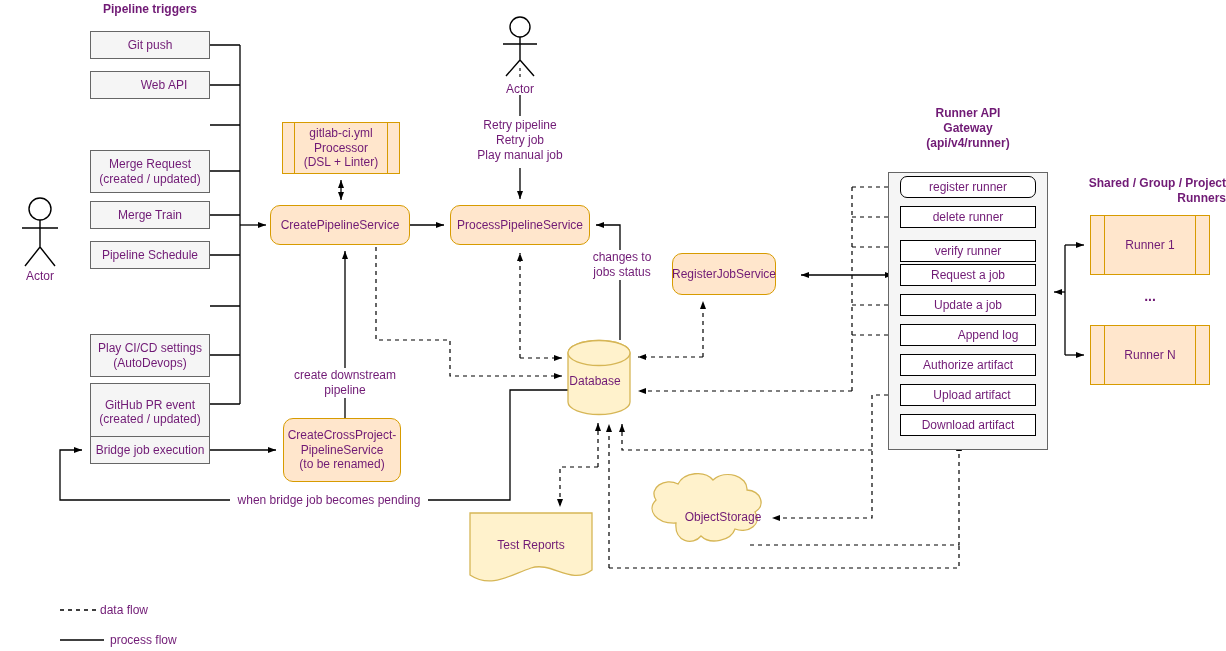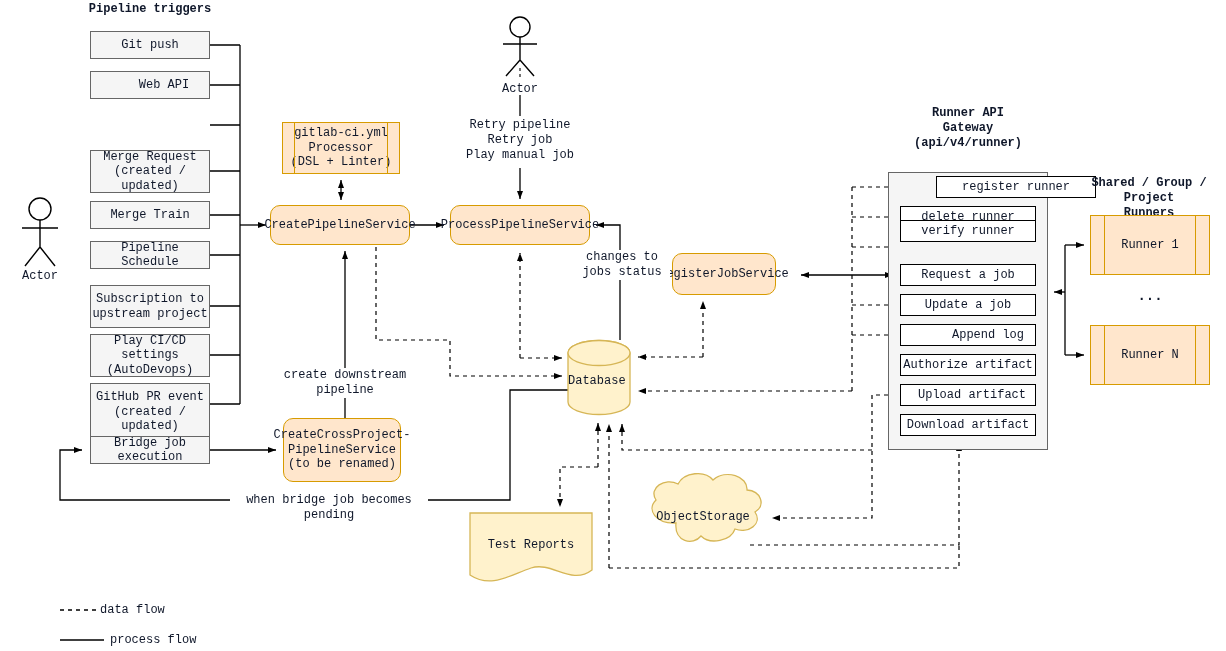--- a/index.html
+++ b/index.html
@@ -1,17 +1,17 @@
 <!DOCTYPE html>
 <html><head>
 <meta charset="utf-8">
 <style>
   html,body{margin:0;padding:0;background:#fff;}
   .stage{position:relative;width:1226px;height:651px;background:#fff;overflow:hidden;
-         font-family:Liberation Mono, monospace;font-size:12px;color:#0f172a;}
+         font-family:Liberation Sans, sans-serif;font-size:12px;color:#701a75;}
   .stage svg{position:absolute;left:0;top:0;}
   .lbl{position:absolute;text-align:center;white-space:pre-line;line-height:1.25;}
   .bold{font-weight:bold;}
   .bg{background:#fff;}
   .box{position:absolute;display:flex;align-items:center;justify-content:center;
        text-align:center;white-space:pre-line;line-height:1.2;box-sizing:border-box;}
   .gbox{background:#F5F5F5;border:1px solid #666666;}
   .obox{background:#FFE6CC;border:1px solid #D79B00;border-radius:10px;}
   .pbox{background:#FFE6CC;border:1px solid #D79B00;}
   .wbox{background:#FFFFFF;border:1px solid #000000;}
@@ -99,22 +99,20 @@
   </svg>
 
   <div class="lbl bold" style="left:88px;top:2px;width:124px;">Pipeline triggers</div>
 
   <div class="box gbox" style="left:90px;top:31px;width:120px;height:28px;">Git push</div>
   <div class="box gbox" style="left:90px;top:71px;width:120px;height:28px;padding-left:28px;">Web API</div>
   <div class="box gbox" style="left:90px;top:150px;width:120px;height:43px;">Merge Request
 (created / updated)</div>
   <div class="box gbox" style="left:90px;top:201px;width:120px;height:28px;">Merge Train</div>
   <div class="box gbox" style="left:90px;top:241px;width:120px;height:28px;">Pipeline Schedule</div>
-  <div class="box gbox" style="left:90px;top:285px;width:120px;height:43px;">Subscription to
-upstream project</div>
   <div class="box gbox" style="left:90px;top:334px;width:120px;height:43px;">Play CI/CD settings
 (AutoDevops)</div>
   <div class="box gbox" style="left:90px;top:383px;width:120px;height:58px;">GitHub PR event
 (created / updated)</div>
   <div class="box gbox" style="left:90px;top:436px;width:120px;height:28px;">Bridge job execution</div>
 
   <div class="box pbox" style="left:282px;top:122px;width:118px;height:52px;">
     <i class="bar" style="left:11px;"></i>
     <i class="bar" style="right:11px;"></i>
     <span>gitlab-ci.yml
@@ -122,38 +120,38 @@
 (DSL + Linter)</span>
   </div>
   <div class="box obox" style="left:270px;top:205px;width:140px;height:40px;">CreatePipelineService</div>
   <div class="box obox" style="left:450px;top:205px;width:140px;height:40px;">ProcessPipelineService</div>
   <div class="box obox" style="left:672px;top:253px;width:104px;height:42px;">RegisterJobService</div>
   <div class="box obox" style="left:283px;top:418px;width:118px;height:64px;">CreateCrossProject-
 PipelineService
 (to be renamed)</div>
 
   <div class="lbl" style="left:568px;top:374px;width:54px;">Database</div>
-  <div class="lbl" style="left:648px;top:510px;width:110px;text-align:center;">ObjectStorage</div>
+  <div class="lbl" style="left:668px;top:510px;width:110px;text-align:center;">ObjectStorage</div>
   <div class="lbl" style="left:472px;top:538px;width:118px;">Test Reports</div>
 
   <div class="gateway" style="left:888px;top:172px;width:160px;height:278px;"></div>
   <div class="lbl bold" style="left:898px;top:106px;width:140px;">Runner API
 Gateway
 (api/v4/runner)</div>
-  <div class="box wbox" style="left:936px;top:176px;width:160px;height:22px;">register runner</div>
+  <div class="box wbox" style="left:900px;top:176px;width:136px;height:22px;border-radius:7px;">register runner</div>
   <div class="box wbox" style="left:900px;top:206px;width:136px;height:22px;">delete runner</div>
-  <div class="box wbox" style="left:900px;top:220px;width:136px;height:22px;">verify runner</div>
+  <div class="box wbox" style="left:900px;top:240px;width:136px;height:22px;">verify runner</div>
   <div class="box wbox" style="left:900px;top:264px;width:136px;height:22px;">Request a job</div>
   <div class="box wbox" style="left:900px;top:294px;width:136px;height:22px;">Update a job</div>
   <div class="box wbox" style="left:900px;top:324px;width:136px;height:22px;padding-left:40px;">Append log</div>
   <div class="box wbox" style="left:900px;top:354px;width:136px;height:22px;">Authorize artifact</div>
   <div class="box wbox" style="left:900px;top:384px;width:136px;height:22px;padding-left:8px;">Upload artifact</div>
   <div class="box wbox" style="left:900px;top:414px;width:136px;height:22px;">Download artifact</div>
 
-  <div class="lbl bold" style="left:1072px;top:176px;width:154px;">Shared / Group / Project
+  <div class="lbl bold" style="left:1072px;top:176px;width:154px;text-align:right;">Shared / Group / Project
 Runners</div>
   <div class="box pbox" style="left:1090px;top:215px;width:120px;height:60px;">
     <i class="bar" style="left:13px;"></i>
     <i class="bar" style="right:13px;"></i>
     <span>Runner 1</span>
   </div>
   <div class="lbl bold" style="left:1090px;top:288px;width:120px;font-size:14px;">...</div>
   <div class="box pbox" style="left:1090px;top:325px;width:120px;height:60px;">
     <i class="bar" style="left:13px;"></i>
     <i class="bar" style="right:13px;"></i>

